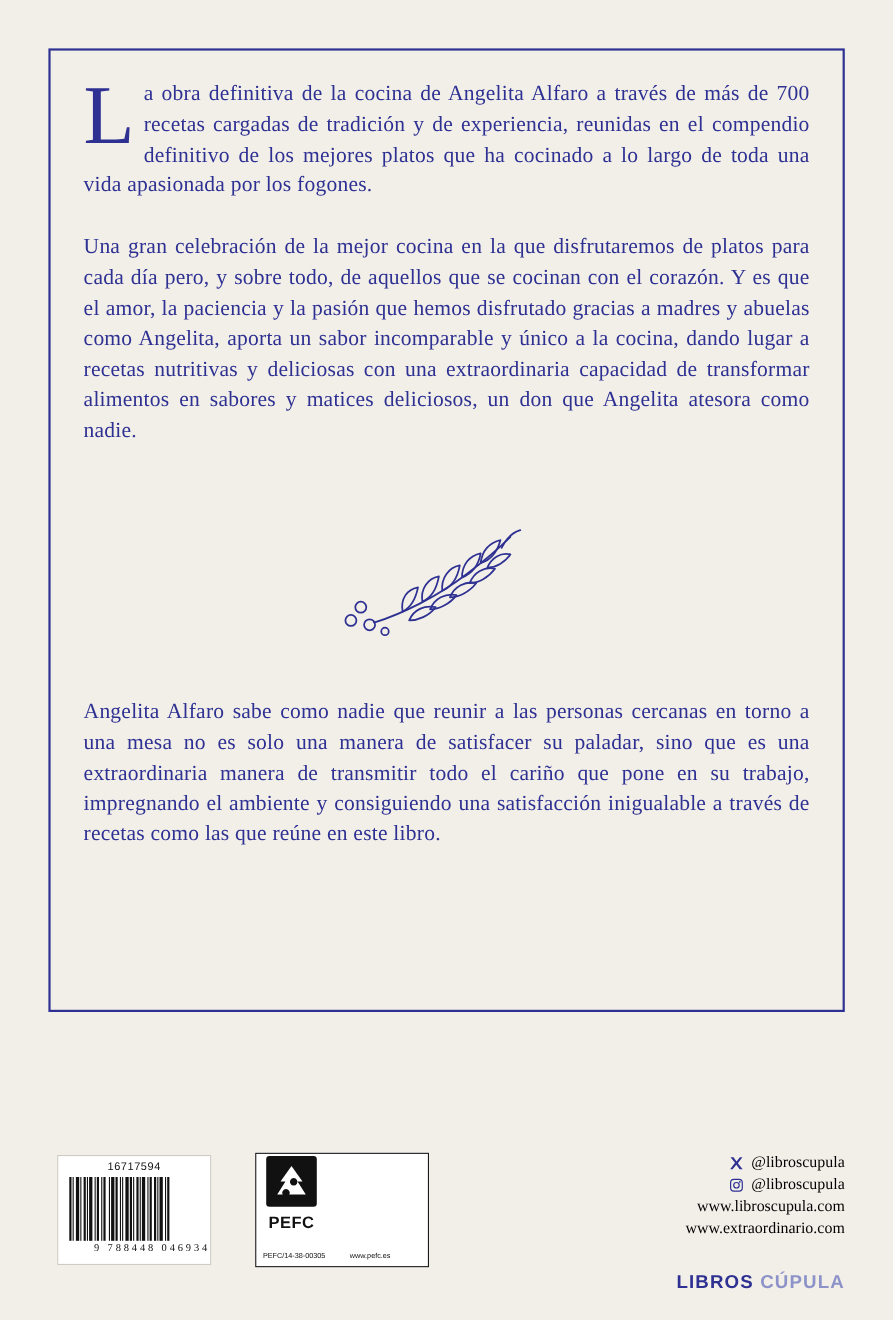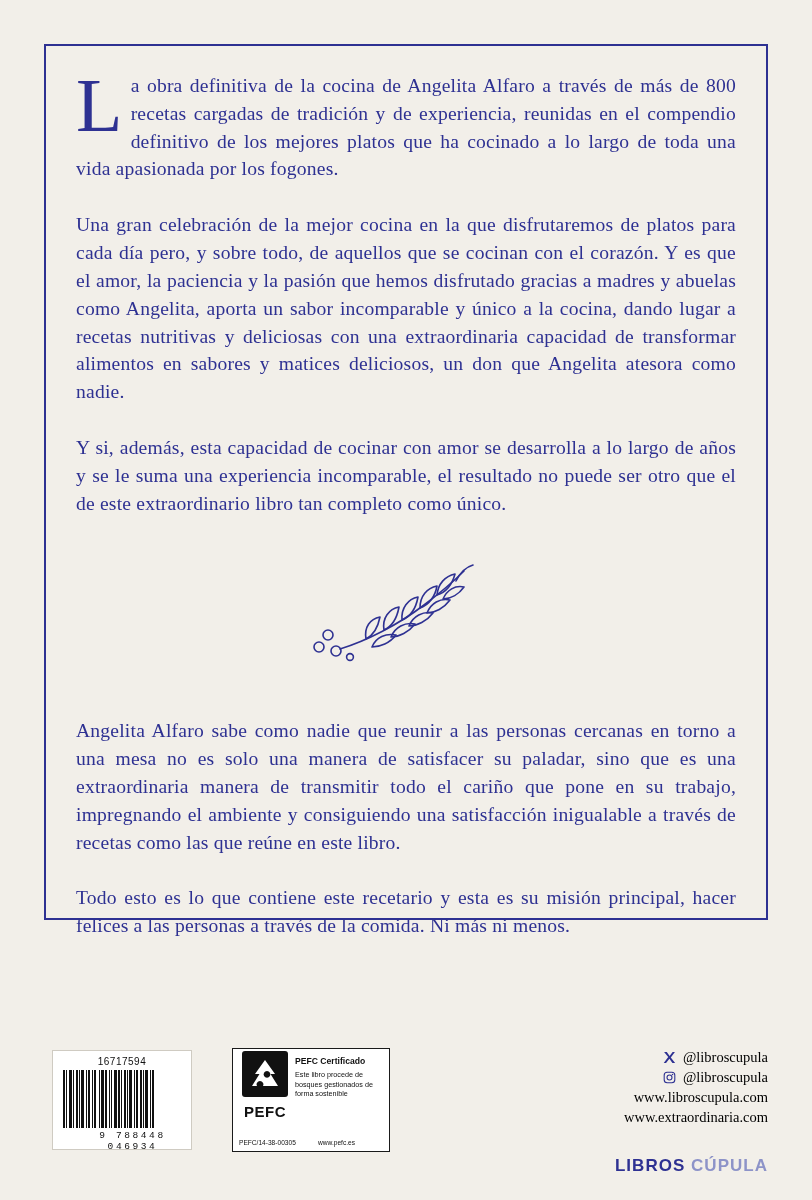--- a/index.html
+++ b/index.html
@@ -101,25 +101,25 @@
     height: 58px;
     display: flex;
     align-items: flex-end;
   }
   .barcode-bars i {
     display: block;
     background: #111;
     height: 100%;
   }
   .barcode-num-bot {
-    font-family: Liberation Mono, monospace;
+    font-family: Liberation Serif, serif;
     font-size: 9.5px;
     color: #111;
     letter-spacing: 2.6px;
-    text-align: center;
+    text-align: right;
     margin-top: 2px;
     padding-left: 21px;
   }
 
   
   .pefc-box {
     position: absolute;
     left: 232px;
     top: 18px;
     width: 158px;
@@ -238,30 +238,29 @@
 </style>
 </head>
 <body>
 
 <div class="page">
 
   <div class="panel">
     <div class="panel-inner">
 
       <p class="para first dropcap-wrap">
-        <span class="dropcap">L</span><span>a obra definitiva de la cocina de Angelita Alfaro a través de más de 800 recetas cargadas de tradición y de experiencia, reunidas en el compendio definitivo de los mejores platos que ha cocinado a lo largo de toda una vida apasionada por los fogones.</span>
+        <span class="dropcap">L</span><span>a obra definitiva de la cocina de Angelita Alfaro a través de más de 700 recetas cargadas de tradición y de experiencia, reunidas en el compendio definitivo de los mejores platos que ha cocinado a lo largo de toda una vida apasionada por los fogones.</span>
       </p>
 
       <div class="block-gap-1"></div>
 
       <p class="para">Una gran celebración de la mejor cocina en la que disfrutaremos de platos para cada día pero, y sobre todo, de aquellos que se cocinan con el corazón. Y es que el amor, la paciencia y la pasión que hemos disfrutado gracias a madres y abuelas como Angelita, aporta un sabor incomparable y único a la cocina, dando lugar a recetas nutritivas y deliciosas con una extraordinaria capacidad de transformar alimentos en sabores y matices deliciosos, un don que Angelita atesora como nadie.</p>
 
       <div class="block-gap-2"></div>
 
-      <p class="para">Y si, además, esta capacidad de cocinar con amor se desarrolla a lo largo de años y se le suma una experiencia incomparable, el resultado no puede ser otro que el de este extraordinario libro tan completo como único.</p>
 
       <svg class="ornament" viewBox="0 0 200 110">
         <g fill="none" stroke="#2e3192" stroke-width="1.6" stroke-linecap="round" stroke-linejoin="round">
 
           <path d="M34 88 C60 80, 92 64, 118 44 C134 32, 148 20, 158 10"></path>
 
           <path d="M60 78 C58 66, 64 58, 74 56 C72 66, 68 74, 60 78 Z"></path>
           <path d="M78 69 C76 57, 83 48, 93 46 C91 57, 87 65, 78 69 Z"></path>
           <path d="M96 59 C95 47, 102 38, 112 36 C110 47, 106 55, 96 59 Z"></path>
           <path d="M114 47 C114 35, 121 27, 131 25 C129 36, 124 43, 114 47 Z"></path>
@@ -279,21 +278,20 @@
           <circle cx="13" cy="86" r="5"></circle>
           <circle cx="30" cy="90" r="5"></circle>
           <circle cx="44" cy="96" r="3.4"></circle>
         </g>
       </svg>
 
       <p class="para">Angelita Alfaro sabe como nadie que reunir a las personas cercanas en torno a una mesa no es solo una manera de satisfacer su paladar, sino que es una extraordinaria manera de transmitir todo el cariño que pone en su trabajo, impregnando el ambiente y consiguiendo una satisfacción inigualable a través de recetas como las que reúne en este libro.</p>
 
       <div class="block-gap-2"></div>
 
-      <p class="para">Todo esto es lo que contiene este recetario y esta es su misión principal, hacer felices a las personas a través de la comida. Ni más ni menos.</p>
 
     </div>
   </div>
 
   <div class="footer">
 
     <div class="barcode-box">
       <div class="barcode-num-top">16717594</div>
       <div class="barcode-bars">
         <i style="width:2px"></i>
@@ -361,24 +359,20 @@
       <div class="pefc-left">
         <div class="pefc-logo">
           <svg class="tree" width="34" height="34" viewBox="0 0 34 34">
             <path d="M17 3 L27 17 L22.5 17 L30 29 L4 29 L11.5 17 L7 17 Z" fill="#ffffff"></path>
             <path d="M19 14 a3.4 3.4 0 1 1 -0.01 0 Z" fill="#111111"></path>
             <path d="M12 24 a3.4 3.4 0 1 1 -0.01 0 Z" fill="#111111"></path>
           </svg>
         </div>
         <div class="pefc-word">PEFC</div>
       </div>
-      <div class="pefc-right">
-        <div class="pefc-title">PEFC Certificado</div>
-        <div class="pefc-desc">Este libro procede de bosques gestionados de forma sostenible</div>
-      </div>
       <div class="pefc-code">PEFC/14-38-00305</div>
       <div class="pefc-url">www.pefc.es</div>
     </div>
 
     <div class="social">
       <div class="social-line">
         <span class="ic">
           <svg width="13" height="13" viewBox="0 0 24 24">
               <path d="M2 2 h5 l5.2 7 L17.8 2 H22 l-7.6 10.1 L22.4 22 h-5 l-5.6-7.5 L5.6 22 H1.4 l8.2-10.9 Z" fill="#2e3192"></path>
             </svg>
@@ -392,21 +386,21 @@
             <circle cx="12" cy="12" r="4.6" fill="none" stroke="#2e3192" stroke-width="2"></circle>
             <circle cx="17.6" cy="6.4" r="1.4" fill="#2e3192"></circle>
           </svg>
         </span>
         <span>@libroscupula</span>
       </div>
       <div class="social-line">
         <span>www.libroscupula.com</span>
       </div>
       <div class="social-line">
-        <span>www.extraordinaria.com</span>
+        <span>www.extraordinario.com</span>
       </div>
     </div>
 
     <div class="publisher">
       <span>LIBROS</span>
       <span class="light">CÚPULA</span>
     </div>
 
   </div>
 </div>

